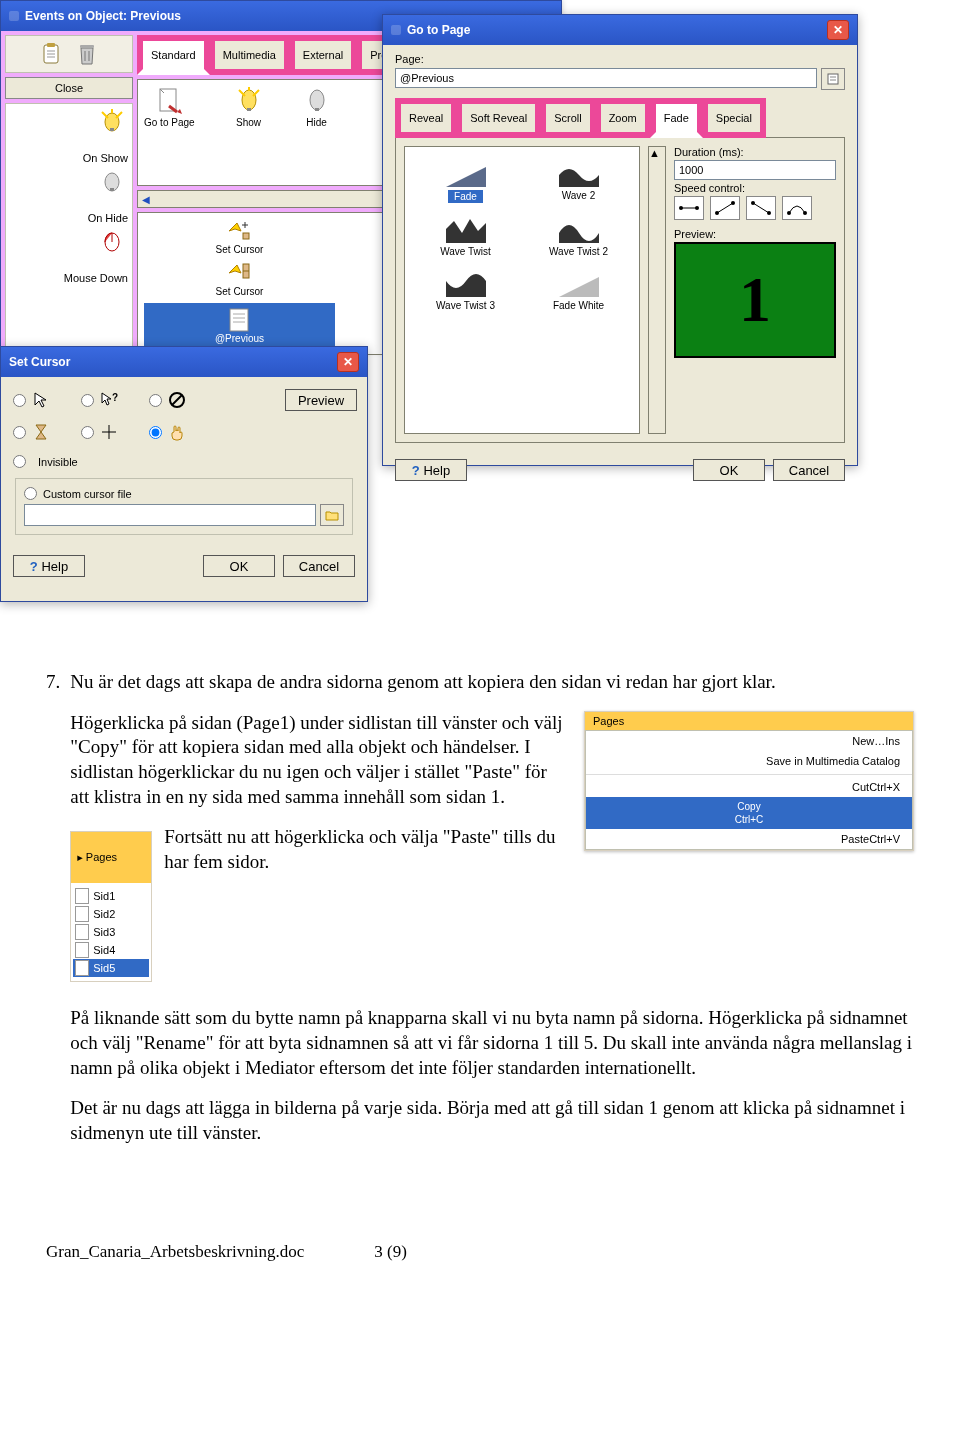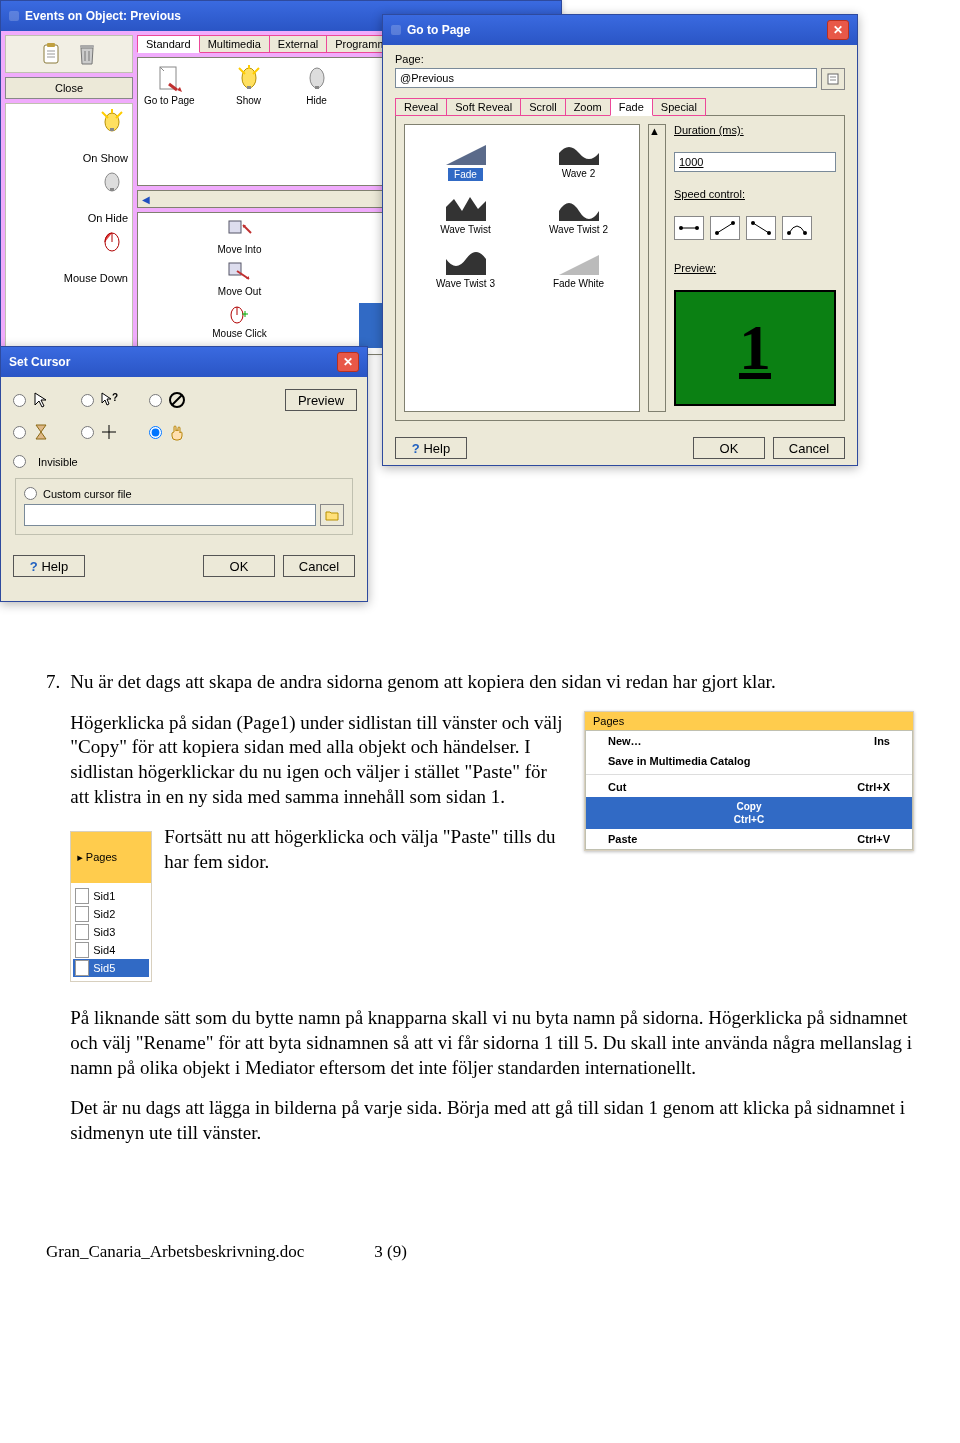--- a/index.html
+++ b/index.html
@@ -89,22 +89,22 @@
   .ev-item { font-size: 11px; display: flex; flex-direction: column; align-items: flex-end; gap: 20px; }
   .ev-ico { width: 28px; height: 24px; display: block; }
   .events-right {
     flex: 1;
     display: flex;
     flex-direction: column;
     gap: 4px;
   }
   .tabrow { display: flex; font-size: 11px; }
   .tabrow .tab {
-    padding: 2px 8px;
-    border: 1px solid #ec4899;
+    padding: 8px 8px;
+    border: 6px solid #ec4899;
     background: #ece9d8;
     margin-right: -1px;
     position: relative;
   }
   .tabrow .tab.active { background: #fff; border-bottom-color: #fff; z-index: 1; }
   .pane-white {
     border: 1px solid #808070;
     background: #fff;
     flex: 1;
     padding: 6px;
@@ -169,21 +169,21 @@
     background: #fff;
     width: 218px; height: 270px;
     padding: 8px;
     display: grid;
     grid-template-columns: 1fr 1fr;
     gap: 8px;
     overflow: auto;
     align-content: start;
   }
   .scrollstub { width: 16px; border:1px solid #808070; background:#ece9d8; }
-  .trans-right { flex: 1; display: flex; flex-direction: column; gap: 16px; font-size: 11px; text-decoration: underline; }
+  .trans-right { flex: 1; display: flex; flex-direction: column; gap: 2px; font-size: 11px; }
   .trans-item { display: flex; flex-direction: column; align-items: center; gap: 3px; font-size: 10px; }
   .thumb { width: 40px; height: 32px; background: #888; display: block; }
   .preview-box {
     border: 2px solid #000;
     background: #0b8013;
     height: 112px;
     display: flex; align-items: center; justify-content: center;
     color: #000; font-size: 64px; font-weight: bold; font-family: "Times New Roman", serif;
   }
   .speed-row { display: flex; gap: 6px; }
@@ -231,21 +231,21 @@
     font-family: "Times New Roman", serif;
     font-size: 19px;
     line-height: 1.3;
     color: #000;
   }
   .doc-text .num-item { display: flex; gap: 10px; }
   .doc-text p { margin: 0 0 16px 0; }
   .pages-shot { float: right; width: 328px; margin-left: 16px; margin-bottom: 12px; border:1px solid #d8d0bf; font-family: Tahoma, sans-serif; font-size:11px; box-shadow: 0 1px 3px rgba(0,0,0,.25); }
   .pages-menu { background:#fff; border:1px solid #c0c0b0; }
   .pages-hdr { background:#ffcc4d; padding:2px 8px; font-size:11px; }
-  .pages-row { display:flex; padding:3px 22px; justify-content:space-between;font-weight:bold; }
+  .pages-row { display:flex; padding:3px 12px; justify-content:flex-end; }
   .pages-row.sel { background:#316ac5; color:#fff; }
   .hr { height:1px; background:#ddd; margin:2px 0; }
   .pages-panel {
     float: left; width: 80px; margin: 6px 12px 0 0; border:1px solid #d8d0bf;
     font-family: Tahoma, sans-serif; font-size:11px; background:#fff;
   }
   .pages-panel .hdr { background:#ffcc4d; padding:18px 6px; }
   .pages-panel ul { list-style:none; margin:0; padding:4px 2px; }
   .pages-panel li { display:flex; align-items:center; gap:4px; padding:1px 2px; }
   .pages-panel li.selp { background:#316ac5; color:#fff; }
@@ -349,28 +349,20 @@
               <svg width="28" height="28" viewBox="0 0 28 28">
                   <ellipse cx="14" cy="14" rx="7" ry="10" fill="#ddd" stroke="#888"></ellipse>
                   <rect x="12" y="22" width="4" height="3" fill="#888"></rect>
                 </svg>
               <span>Hide</span>
             </div>
           </div>
         </div>
         <div class="small-scroll">◀<span style="flex:1"></span>▶</div>
         <div class="actions-grid">
-          <div class="actitem">
-            <svg width="26" height="22" viewBox="0 0 26 22">
-                <rect x="2" y="2" width="12" height="12" fill="#dde" stroke="#556"></rect>
-                <path d="M16 6 L24 14" stroke="#c03030" stroke-width="2"></path>
-                <polygon points="16,6 19,6 16,9" fill="#c03030"></polygon>
-              </svg>
-            <span>Move Into</span>
-          </div>
           <div class="actitem">
             <svg width="26" height="22" viewBox="0 0 26 22">
                 <path d="M2 12 L10 4 L14 12 L8 10 Z" fill="#ffd000" stroke="#b08000"></path>
                 <path d="M18 3 L18 9 M15 6 L21 6" stroke="#333"></path>
                 <rect x="16" y="14" width="6" height="6" fill="#deb887" stroke="#8b6914"></rect>
               </svg>
             <span>Set Cursor</span>
           </div>
           <div class="actitem">
             <svg width="26" height="22" viewBox="0 0 26 22">

